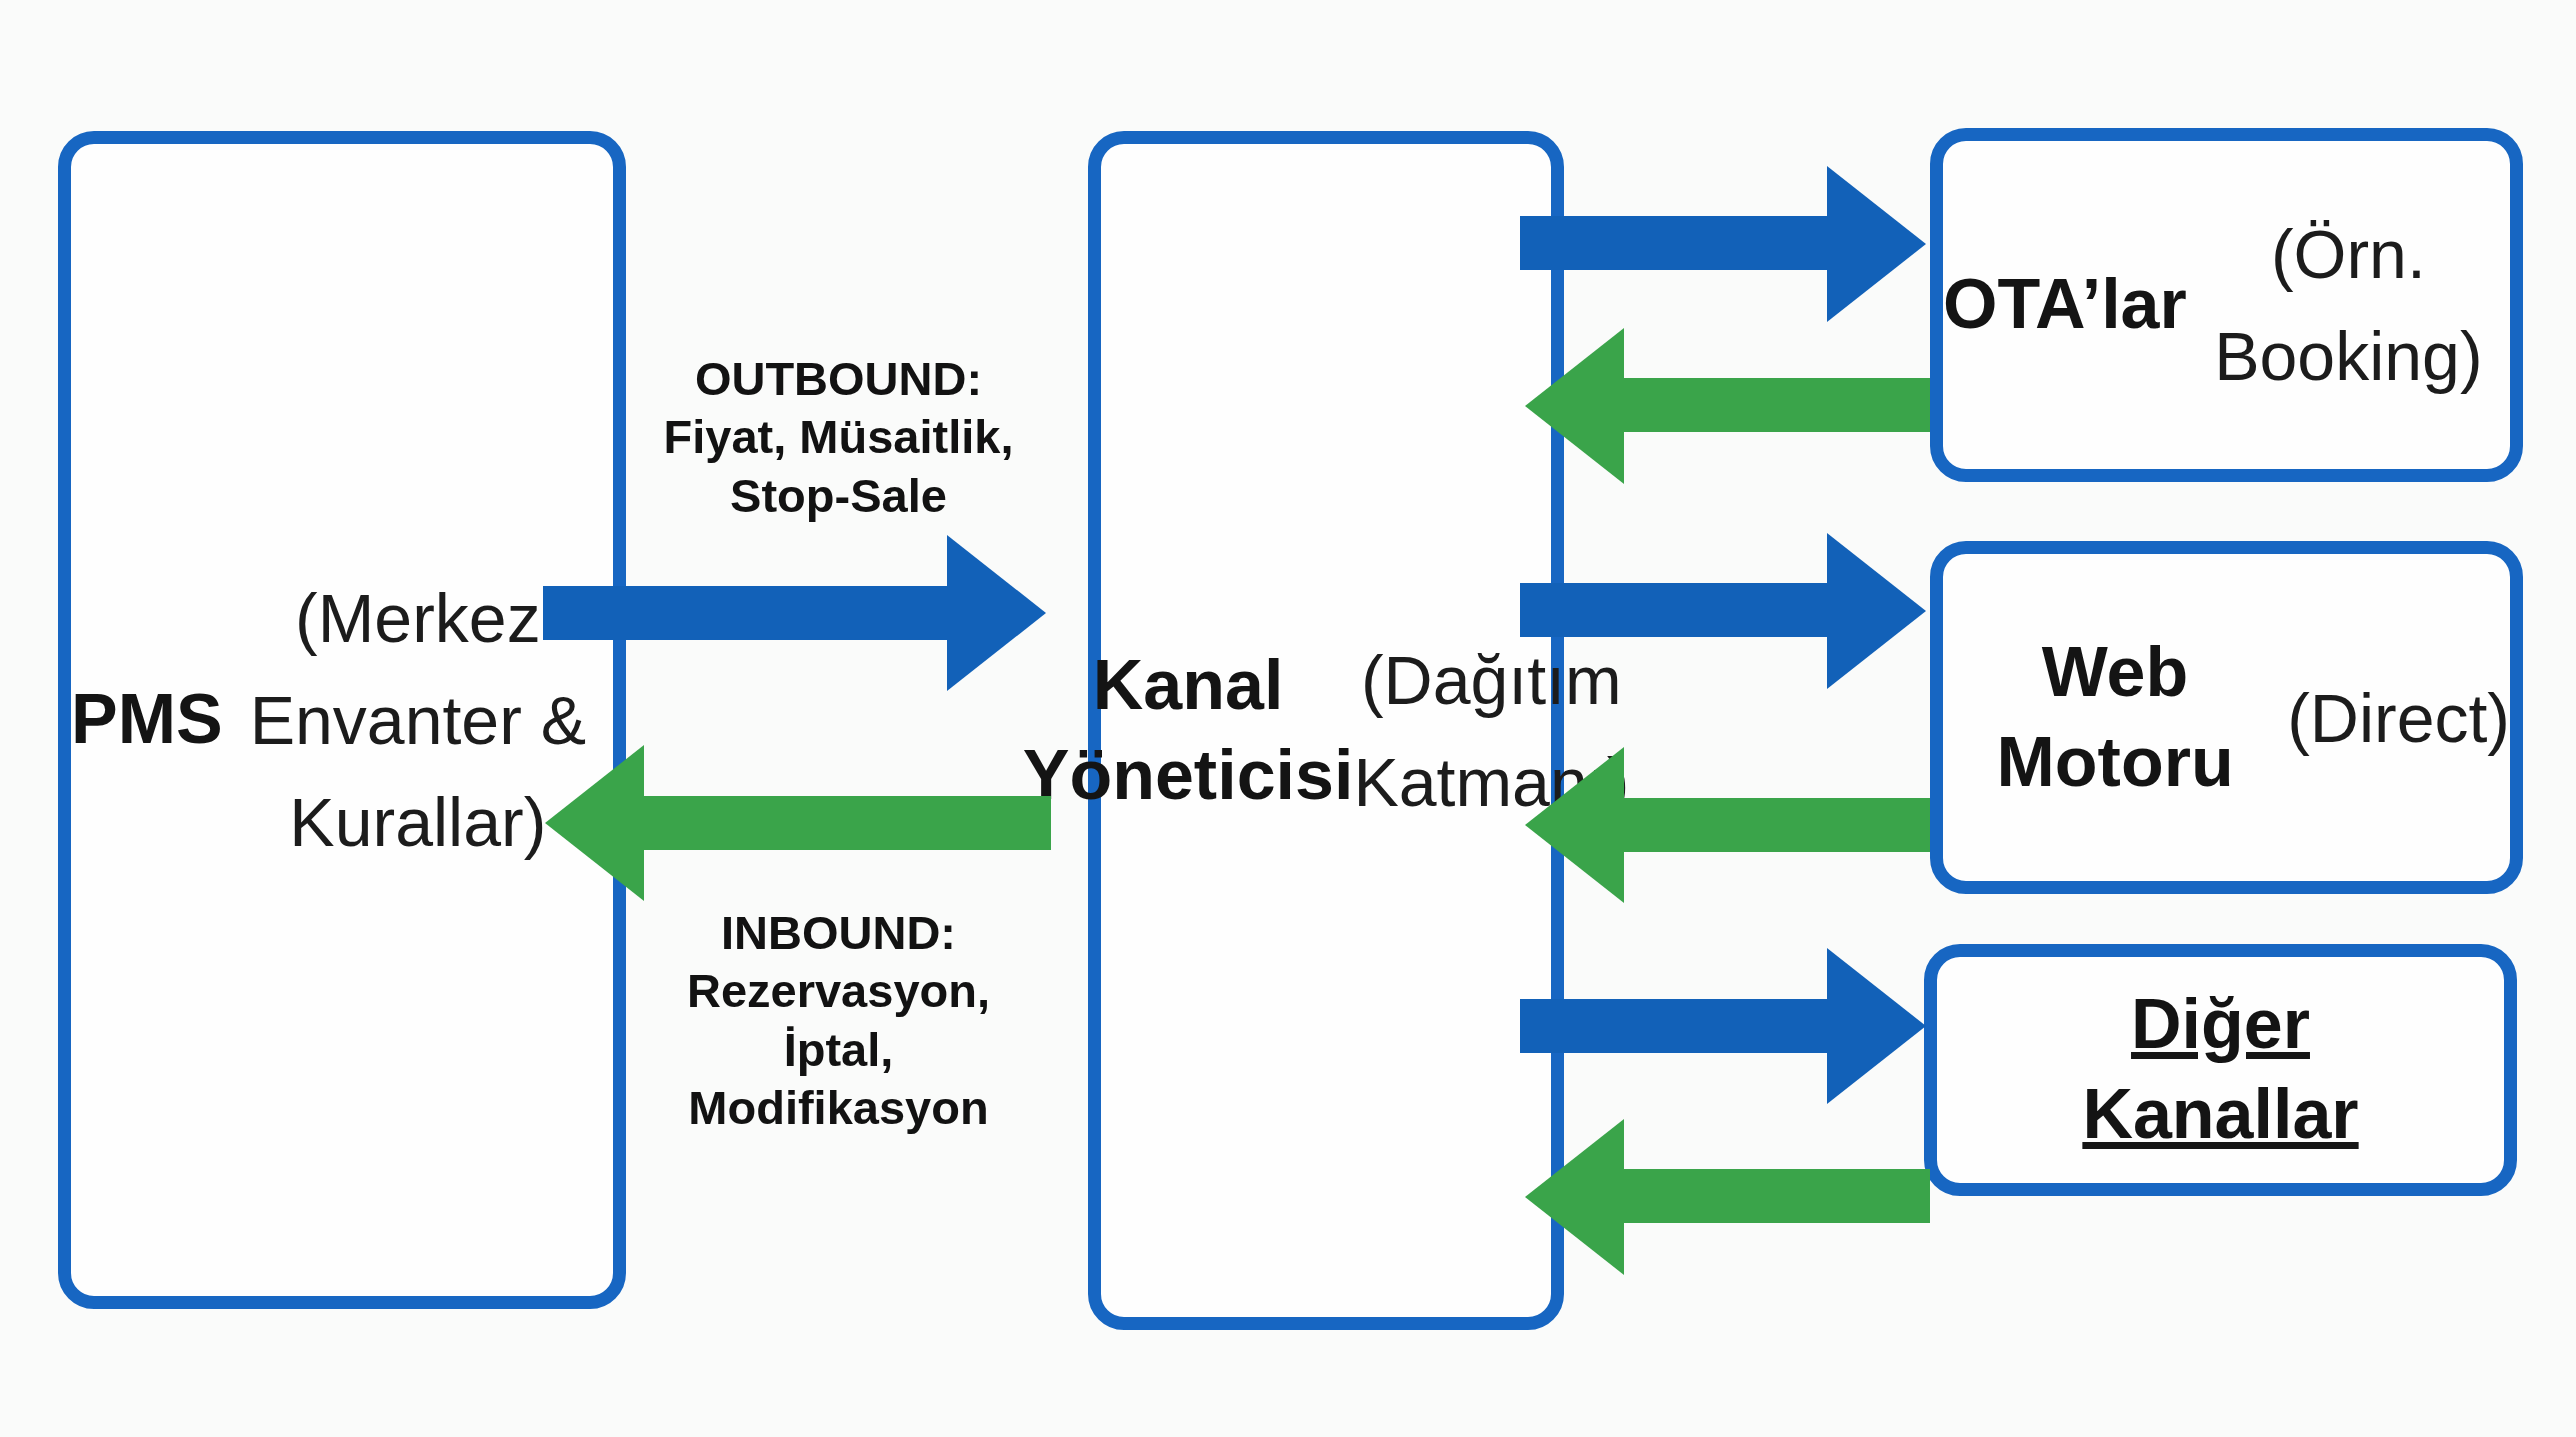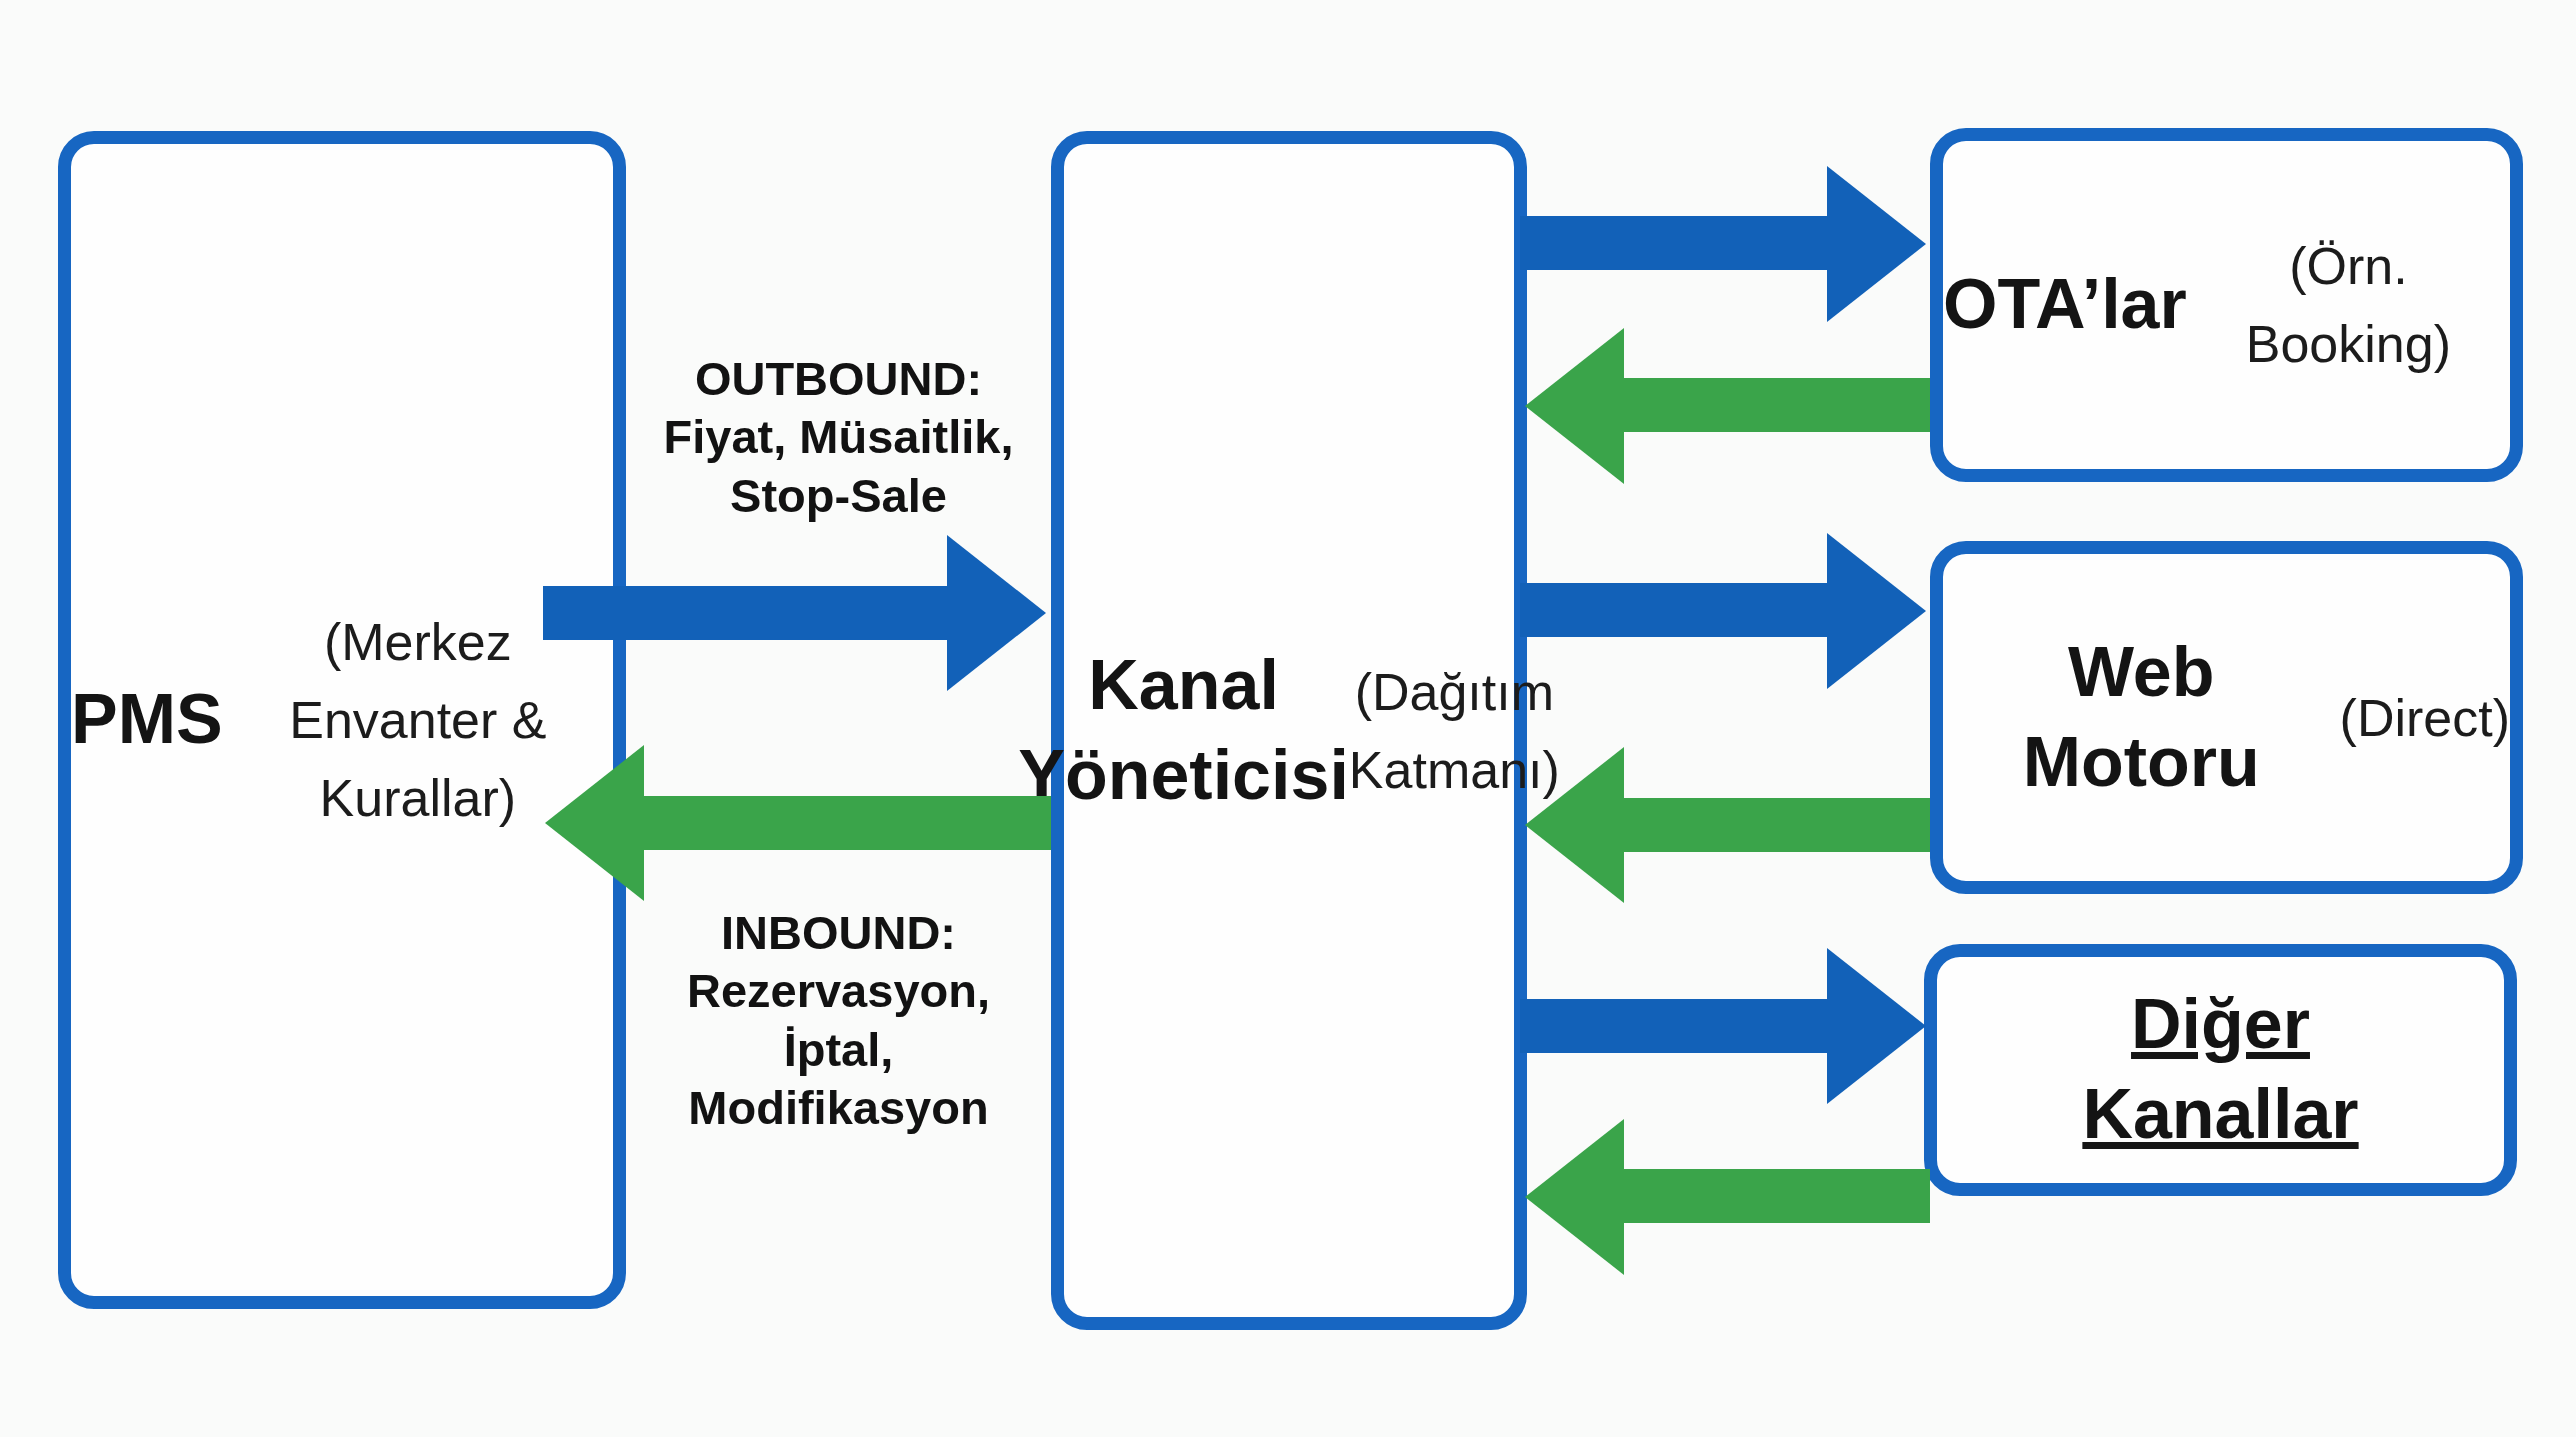--- a/index.html
+++ b/index.html
@@ -24,27 +24,27 @@
     text-align:center;
   }
   .box .title{
     font-weight:700;
     font-size:70px;
     line-height:1.28;
     color:#141414;
   }
   .box .subtitle{
     font-weight:400;
-    font-size:52px;
+    font-size:68px;
     line-height:1.5;
     color:#1c1c1c;
   }
   #box-pms{left:58px;top:131px;width:568px;height:1178px;}
   #box-pms .subtitle{max-width:403px;}
-  #box-cm{left:1051px;top:131px;width:476px;height:1199px;}
+  #box-cm{left:1088px;top:131px;width:476px;height:1199px;}
   #box-cm .title{max-width:403px;}
   #box-cm .subtitle{max-width:412px;}
   #box-ota{left:1930px;top:128px;width:593px;height:354px;}
   #box-web{left:1930px;top:541px;width:593px;height:353px;}
   #box-other{left:1924px;top:944px;width:593px;height:252px;text-decoration:underline;}
   #box-other .title{max-width:403px;}
 
   
   .shaft{position:absolute;}
   .shaft.blue{background:#1261b8;}

